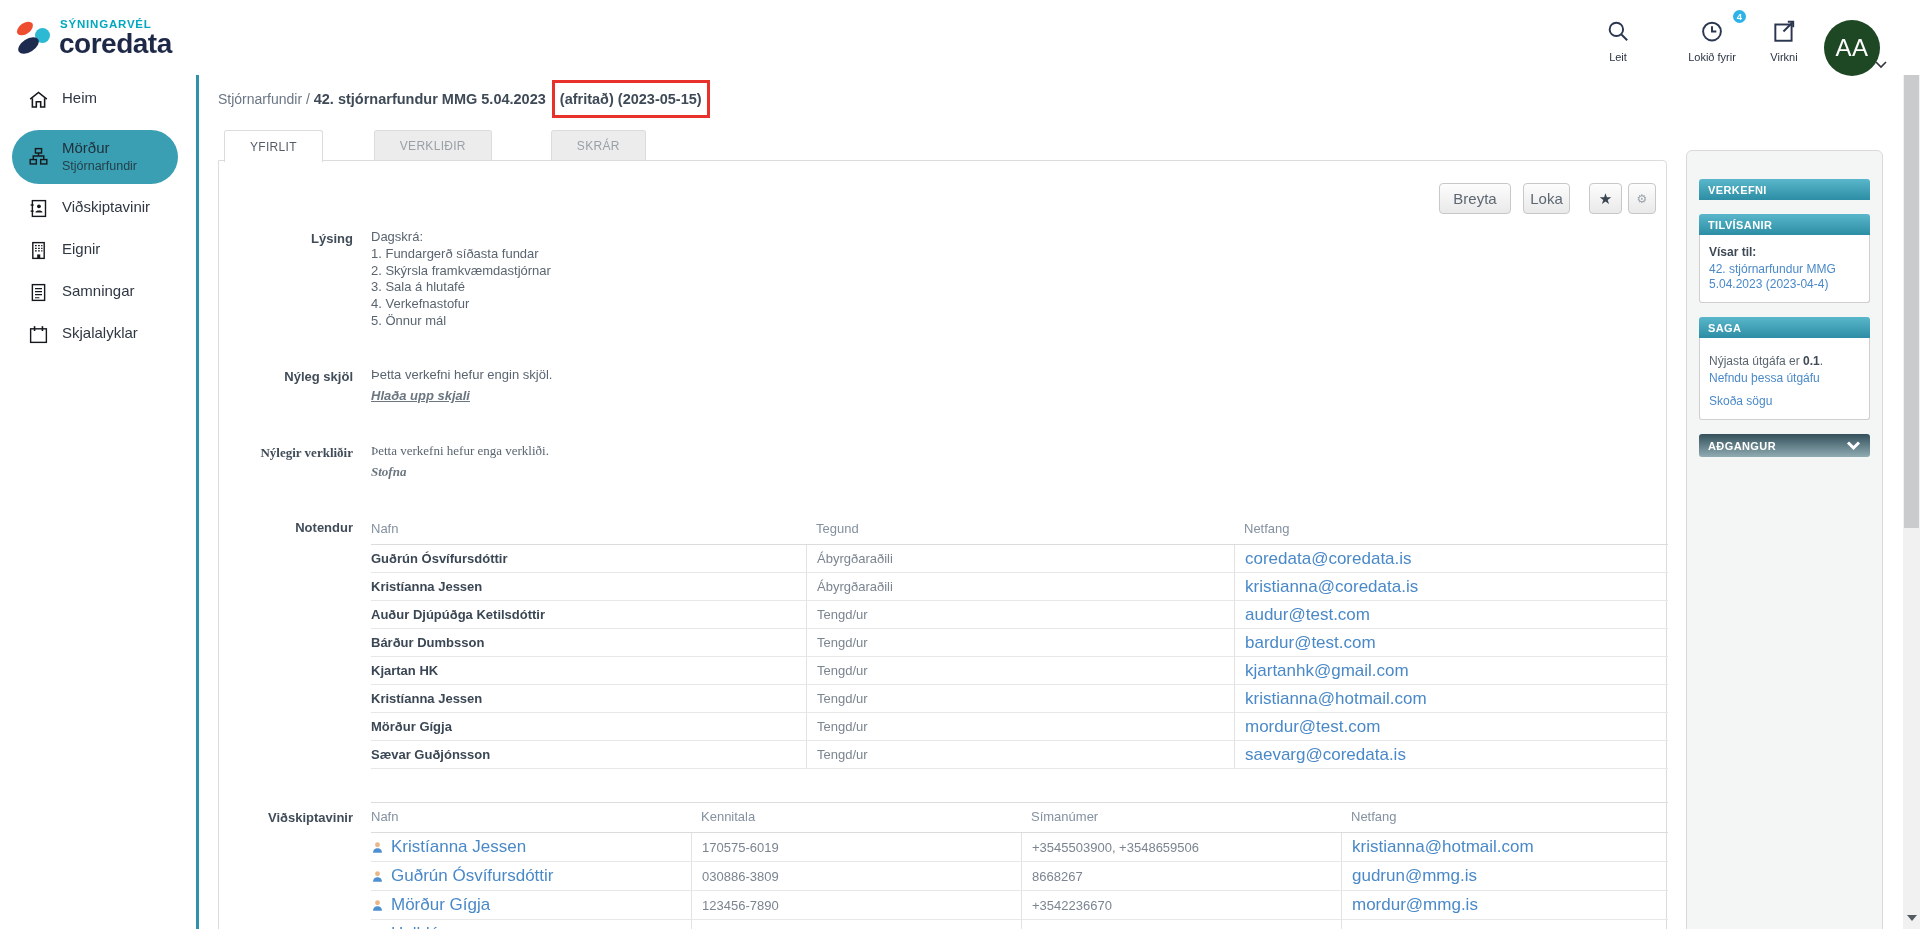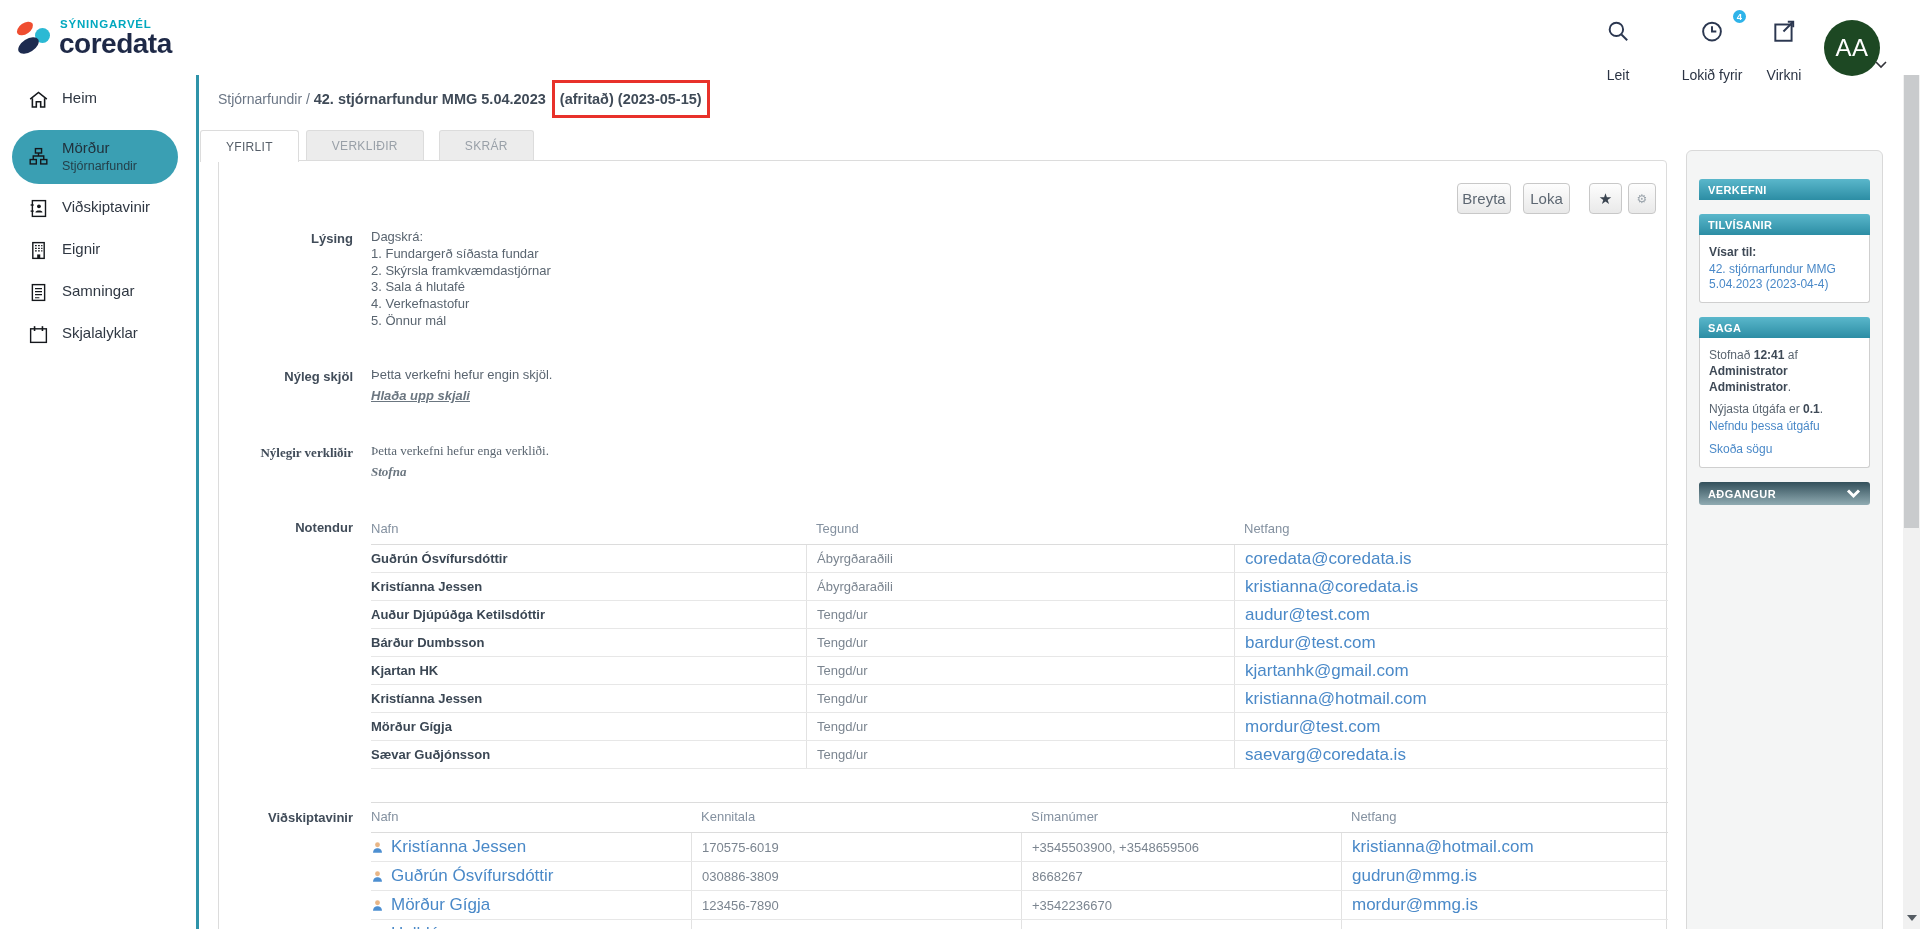--- a/index.html
+++ b/index.html
@@ -12,21 +12,21 @@
   .logo { position:absolute; left:14px; top:10px; width:220px; height:56px; cursor:pointer; }
   .logo-mark { position:absolute; left:2px; top:10px; width:40px; height:40px; }
   .lm-orange { position:absolute; left:0; top:3px; width:18px; height:11px; border-radius:50%; background:#ef4d30; transform:rotate(-35deg); }
   .lm-teal { position:absolute; left:19px; top:8px; width:15px; height:15px; border-radius:50%; background:#2bb9d4; }
   .lm-navy { position:absolute; left:1px; top:19px; width:23px; height:13px; border-radius:50%; background:#1d2b4f; transform:rotate(-33deg); }
   .logo-top { position:absolute; left:46px; top:8px; font-size:11.5px; font-weight:bold; letter-spacing:.8px; color:#00a8bf; }
   .logo-bottom { position:absolute; left:45px; top:18px; font-size:28px; font-weight:bold; letter-spacing:-.5px; color:#1e2947; }
 
   .hdr-action { position:absolute; top:18px; width:90px; text-align:center; cursor:pointer; }
   .hdr-action .ic { display:block; margin:0 auto; }
-  .hdr-label { display:block; margin-top:23px; font-size:14px; color:#2b3444; }
+  .hdr-label { display:block; margin-top:7px; font-size:11px; color:#2b3444; }
   .act-search { left:1573px; }
   .act-done { left:1667px; }
   .act-activity { left:1739px; }
   .badge { position:absolute; left:64px; top:-10px; width:17px; height:17px; border-radius:50%;
     background:#2eb3e9; border:2px solid #fff; color:#fff; font-size:9.5px; font-weight:bold;
     line-height:13px; text-align:center; }
   .avatar { position:absolute; left:1824px; top:20px; width:56px; height:56px; border-radius:50%;
     background:#1d4823; color:#fff; font-size:24px; letter-spacing:.5px; text-align:center; line-height:56px; cursor:pointer; }
   .avatar-chevron { position:absolute; left:1874px; top:60px; cursor:pointer; }
 
@@ -43,36 +43,36 @@
   .nav-active .nsublabel { position:absolute; left:50px; top:29px; font-size:12.5px; color:#24404a; }
   .ni-1 { top:14px; } .ni-3 { top:123px; } .ni-4 { top:165px; } .ni-5 { top:207px; } .ni-6 { top:249px; }
 
   
   .breadcrumb { position:absolute; left:218px; top:84px; height:30px; display:flex; align-items:center;
     font-size:14px; color:#6b7685; white-space:pre; z-index:4; }
   .bc-bold { font-weight:bold; font-size:14.5px; color:#3f4a57; }
   .bc-annotated { display:inline-block; border:3px solid #e8312a; padding:8px 5px; margin:-12px -2px -12px 2px; }
 
   
-  .tabs { position:absolute; left:200px; top:130px; height:31px; display:flex; z-index:3; }
+  .tabs { position:absolute; left:224px; top:130px; height:31px; display:flex; z-index:3;gap:44px; }
   .tab { height:30px; padding:0 25px; margin-right:7px; display:flex; align-items:center;
     font-size:12px; letter-spacing:.3px; color:#99a0a8; background:#ececec;
     border:1px solid #dcdcdc; border-bottom:none; border-radius:3px 3px 0 0; cursor:pointer; }
   .tab.active { background:#fff; color:#555e68; height:32px; }
   .tab-skrar { margin-left:8px; }
 
   
   .main-panel { position:absolute; left:218px; top:160px; width:1449px; height:830px;
     background:#fff; border:1px solid #dcdcdc; border-radius:0 4px 4px 4px; z-index:2; }
   .toolbar { position:absolute; top:22px; right:10px; display:flex; align-items:center; }
   .btn { height:31px; border:1px solid #c8c8c8; border-radius:4px;
     background:linear-gradient(#fdfdfd,#e9e9e9); color:#5d6772; font-size:15px;
     display:flex; align-items:center; justify-content:center; cursor:pointer;
     font-family:"Liberation Sans","DejaVu Sans",sans-serif; }
-  .btn-breyta { width:54px; margin-right:12px; }
+  .btn-breyta { width:72px; margin-right:12px; }
   .btn-loka { width:47px; margin-right:19px; }
   .btn-star { width:33px; margin-right:6px; font-size:15px; color:#3a4450; }
   .btn-gear { width:28px; font-size:12px; color:#9aa3ab; }
 
   .section { position:absolute; left:0; width:100%; }
   .sec-label { position:absolute; left:0; top:2px; width:134px; text-align:right;
     font-size:13px; font-weight:bold; color:#414c59; }
   .sec-content { margin-left:152px; font-size:13px; line-height:16.8px; color:#5a6570; }
   #sec-lysing { top:68px; } #sec-skjol { top:206px; } #sec-verklidir { top:282px;font-family:Liberation Serif, serif; }
   #sec-notendur { top:357px; } #sec-vid { top:641px; }
@@ -424,21 +424,20 @@
     <div class="panel-hd">TILVÍSANIR</div>
     <div class="panel-bd">
       <div class="p-line"><b>Vísar til:</b></div>
       <a class="p-link">42. stjórnarfundur MMG 5.04.2023 (2023-04-4)</a>
     </div>
   </div>
 
   <div class="panel">
     <div class="panel-hd">SAGA</div>
     <div class="panel-bd">
-      <div class="p-line"><span>Stofnað </span><b>12:41</b><span> af </span><b>Administrator Administrator</b><span>.</span></div>
       <div class="p-line p-gap"><span>Nýjasta útgáfa er </span><b>0.1</b><span>.</span></div>
       <a class="p-link">Nefndu þessa útgáfu</a>
       <a class="p-link p-link-gap">Skoða sögu</a>
     </div>
   </div>
 
   <div class="panel-hd hd-dark">
     <span>AÐGANGUR</span>
     <svg width="15" height="11" viewBox="0 0 15 11">
       <polyline points="2,2.5 7.5,8 13,2.5" fill="none" stroke="#ffffff" stroke-width="3"></polyline>

